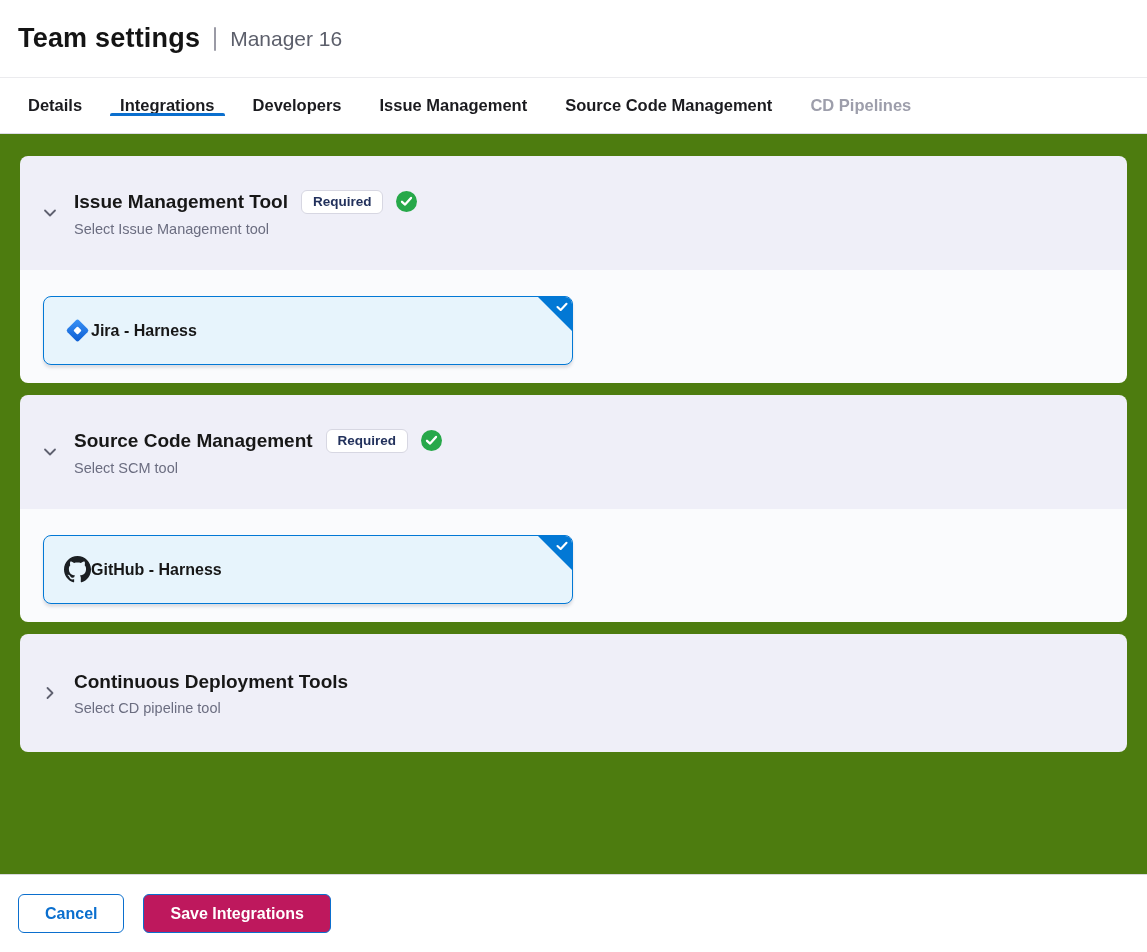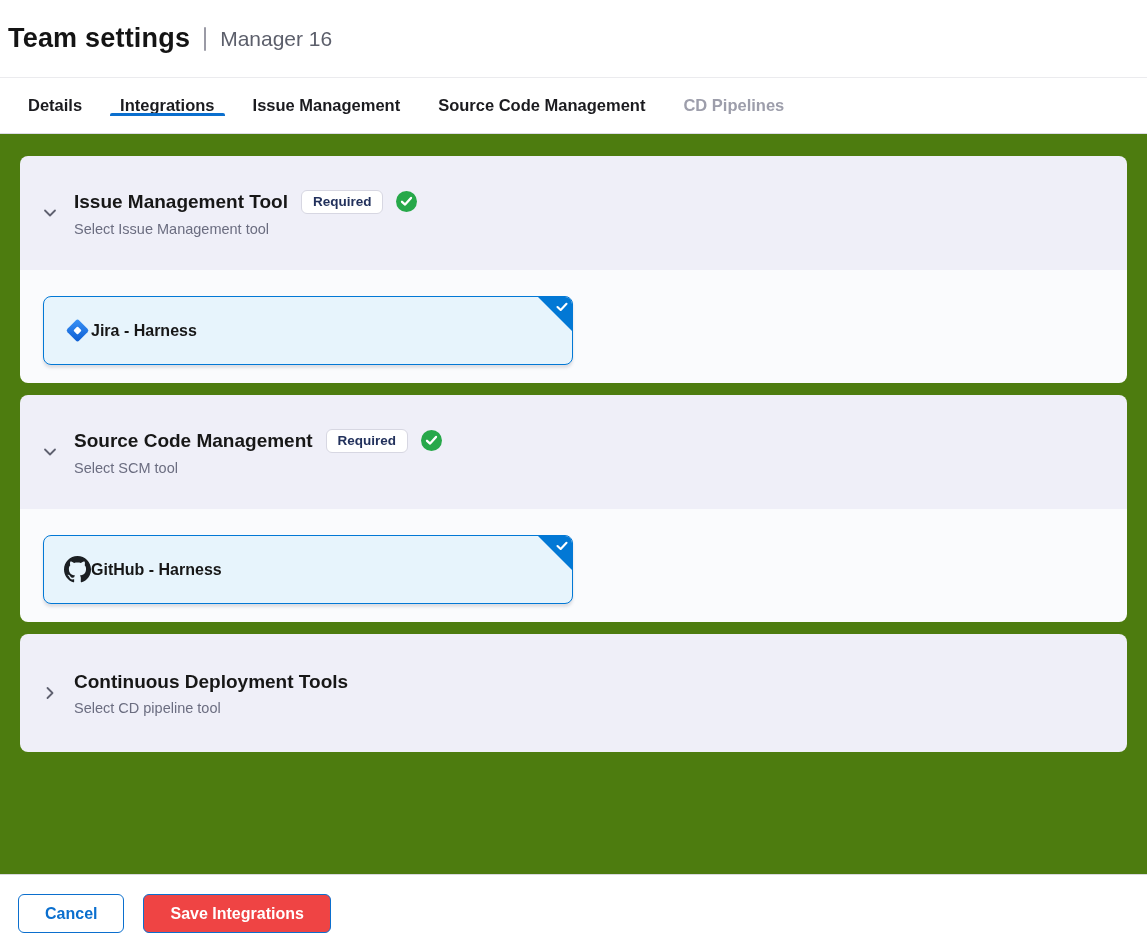--- a/index.html
+++ b/index.html
@@ -9,21 +9,21 @@
     background: #ffffff;
     color: #1b1b1f;
     overflow: hidden;
   }
 
   
   .page-header {
     height: 78px;
     display: flex;
     align-items: center;
-    padding-left: 8px;
+    padding-left: 18px;
     border-bottom: 1px solid #ebebee;
     background: #ffffff;
   }
   .page-title { font-size: 27px; font-weight: 700; color: #141414; letter-spacing: .2px; }
   .title-divider {
     width: 2px; height: 24px; background: #9a9aa5;
     margin: 0 14px 0 14px; border-radius: 1px;
   }
   .page-subtitle { font-size: 21px; color: #5c5f6b; }
 
@@ -140,37 +140,38 @@
     font-size: 16px; font-weight: 700;
     cursor: pointer;
     padding: 8px 26px;
   }
   .btn-outline {
     background: #ffffff;
     border: 1.5px solid #0b6fce;
     color: #0b6fce;
   }
   .btn-primary {
-    background: #ef4444;
+    background: #be185d;
     border: 1.5px solid #0b6fce;
     color: #ffffff;
   }
 </style>
 </head>
 <body>
 
 <header class="page-header">
   <h1 class="page-title">Team settings</h1>
   <span class="title-divider"></span>
   <span class="page-subtitle">Manager 16</span>
 </header>
 
 <nav class="tab-bar">
   <div class="tab">Details</div>
   <div class="tab active">Integrations</div>
+  <div class="tab">Developers</div>
   <div class="tab">Issue Management</div>
   <div class="tab">Source Code Management</div>
   <div class="tab disabled">CD Pipelines</div>
 </nav>
 
 <main class="content">
 
   <section class="section">
     <div class="section-header">
       <svg class="chevron" viewBox="0 0 16 16" fill="none" stroke="currentColor" stroke-width="1.8" stroke-linecap="round" stroke-linejoin="round">

